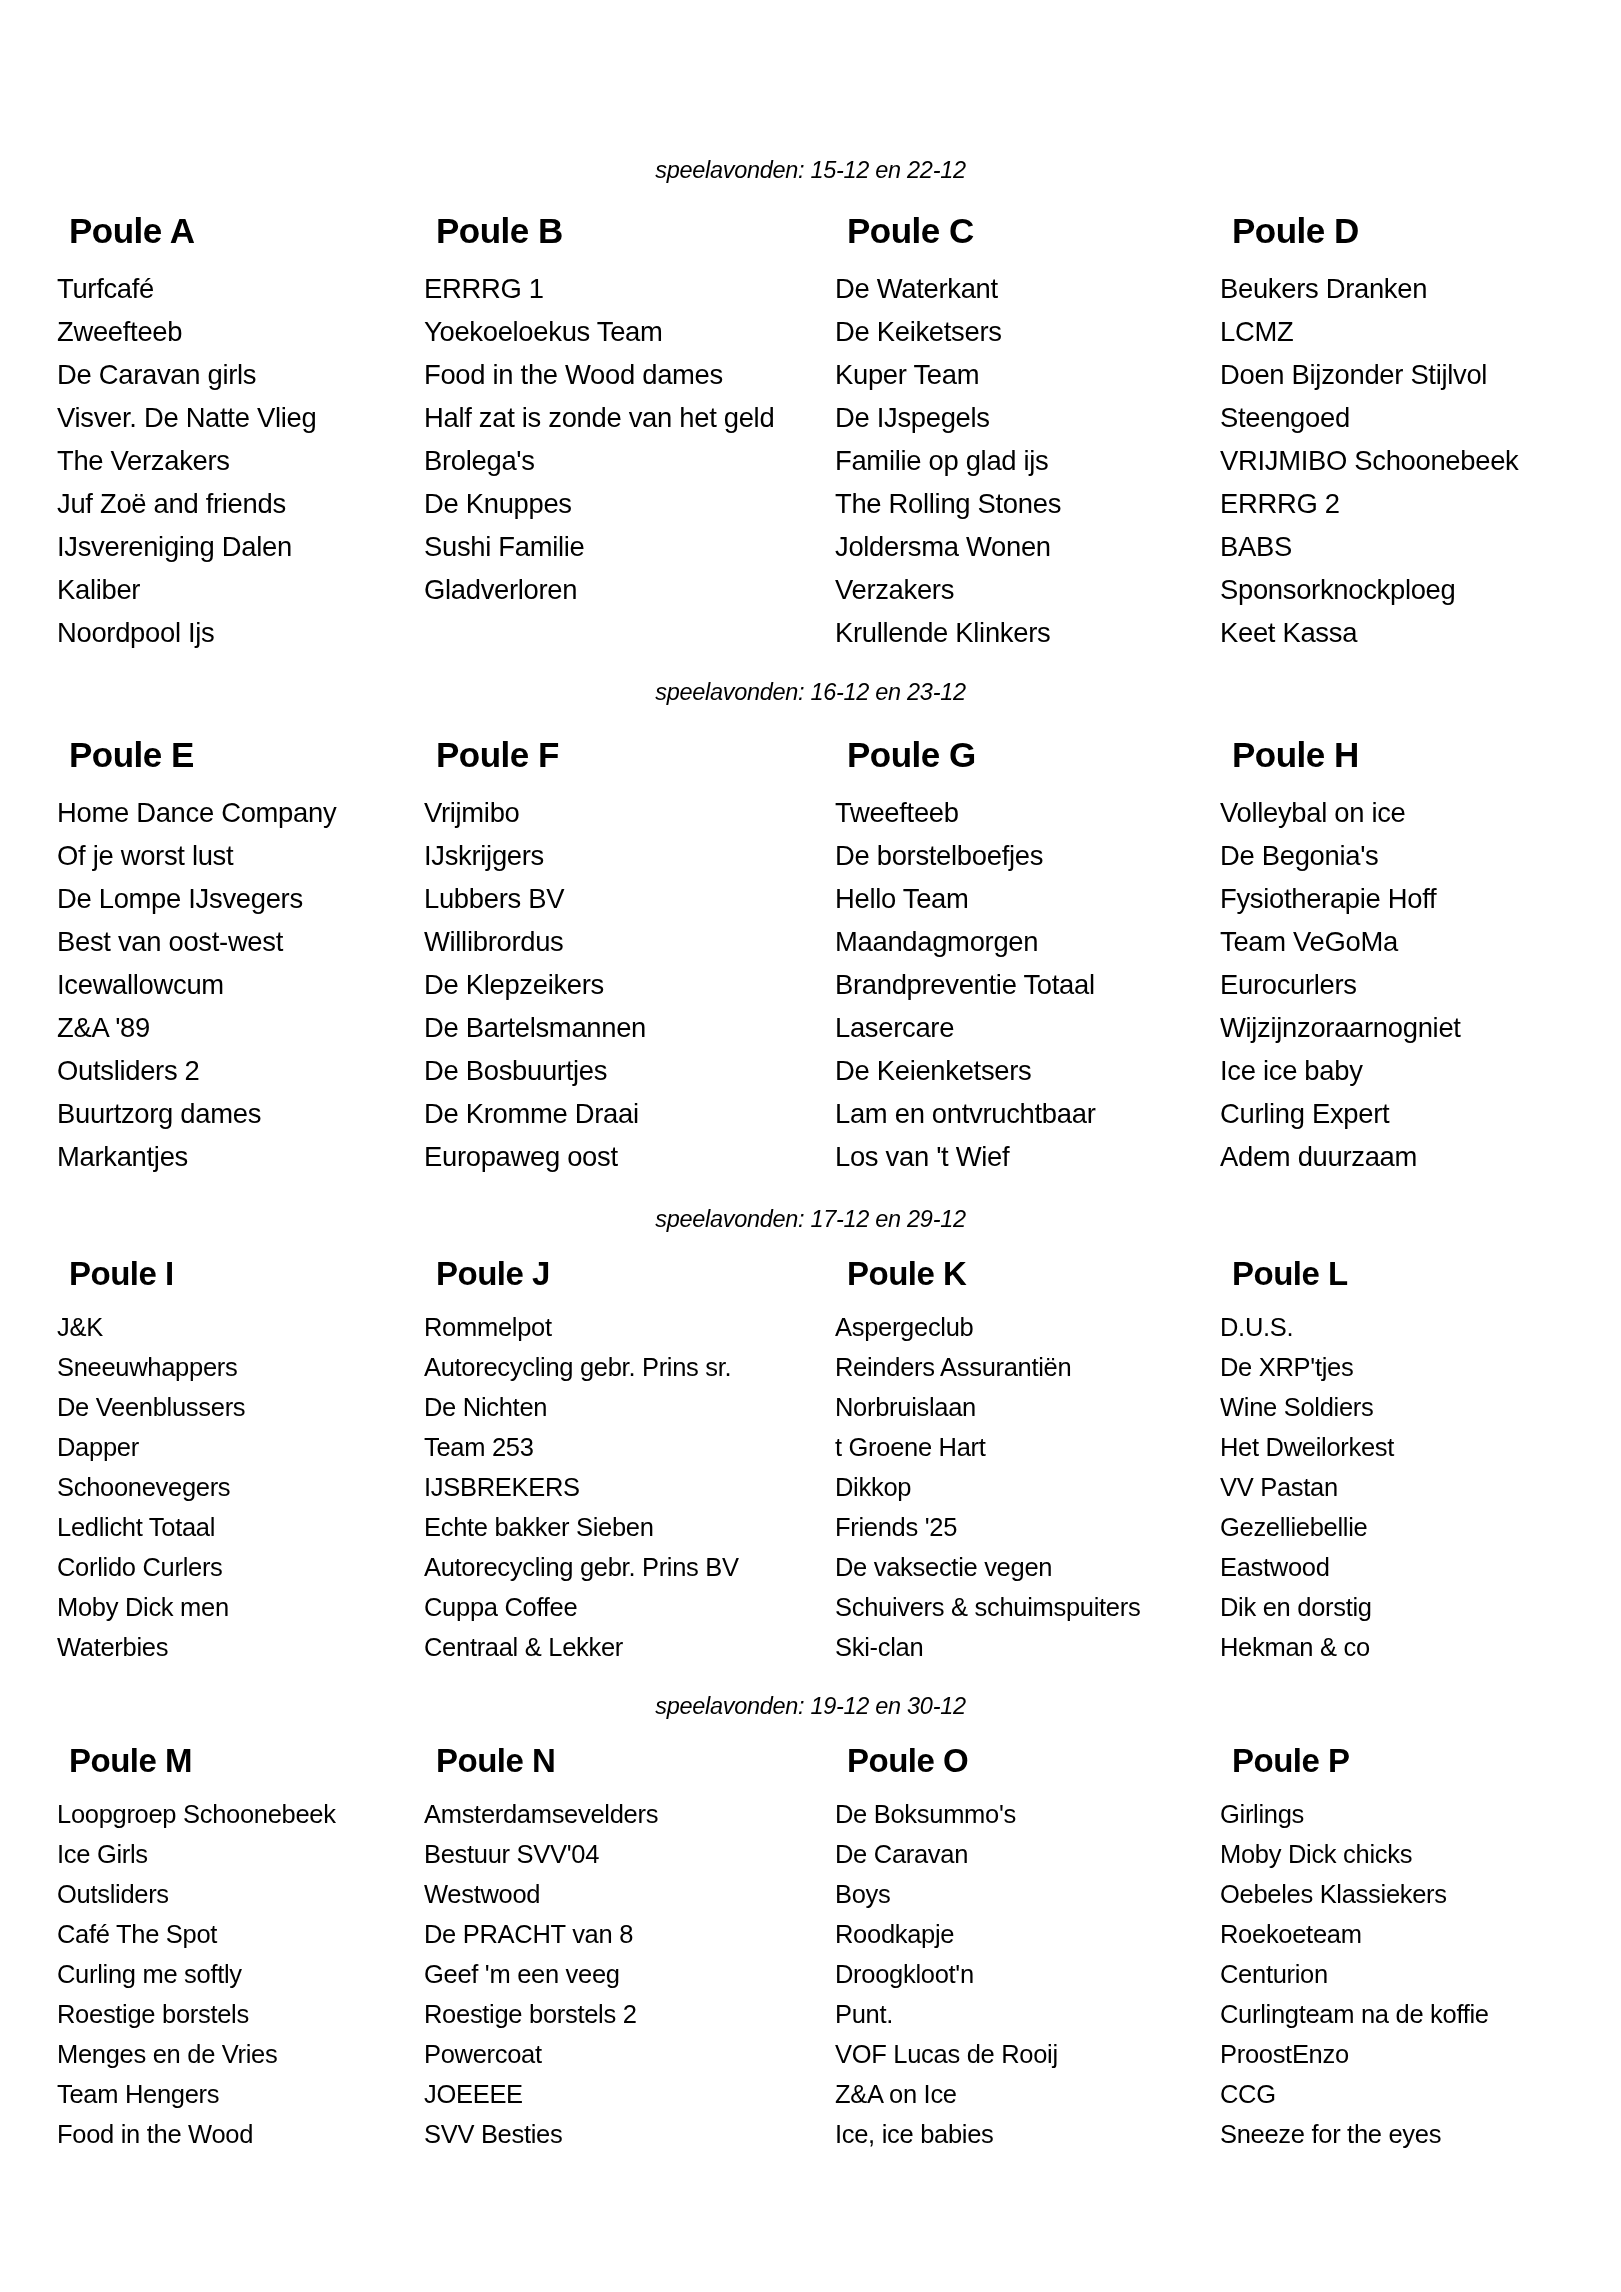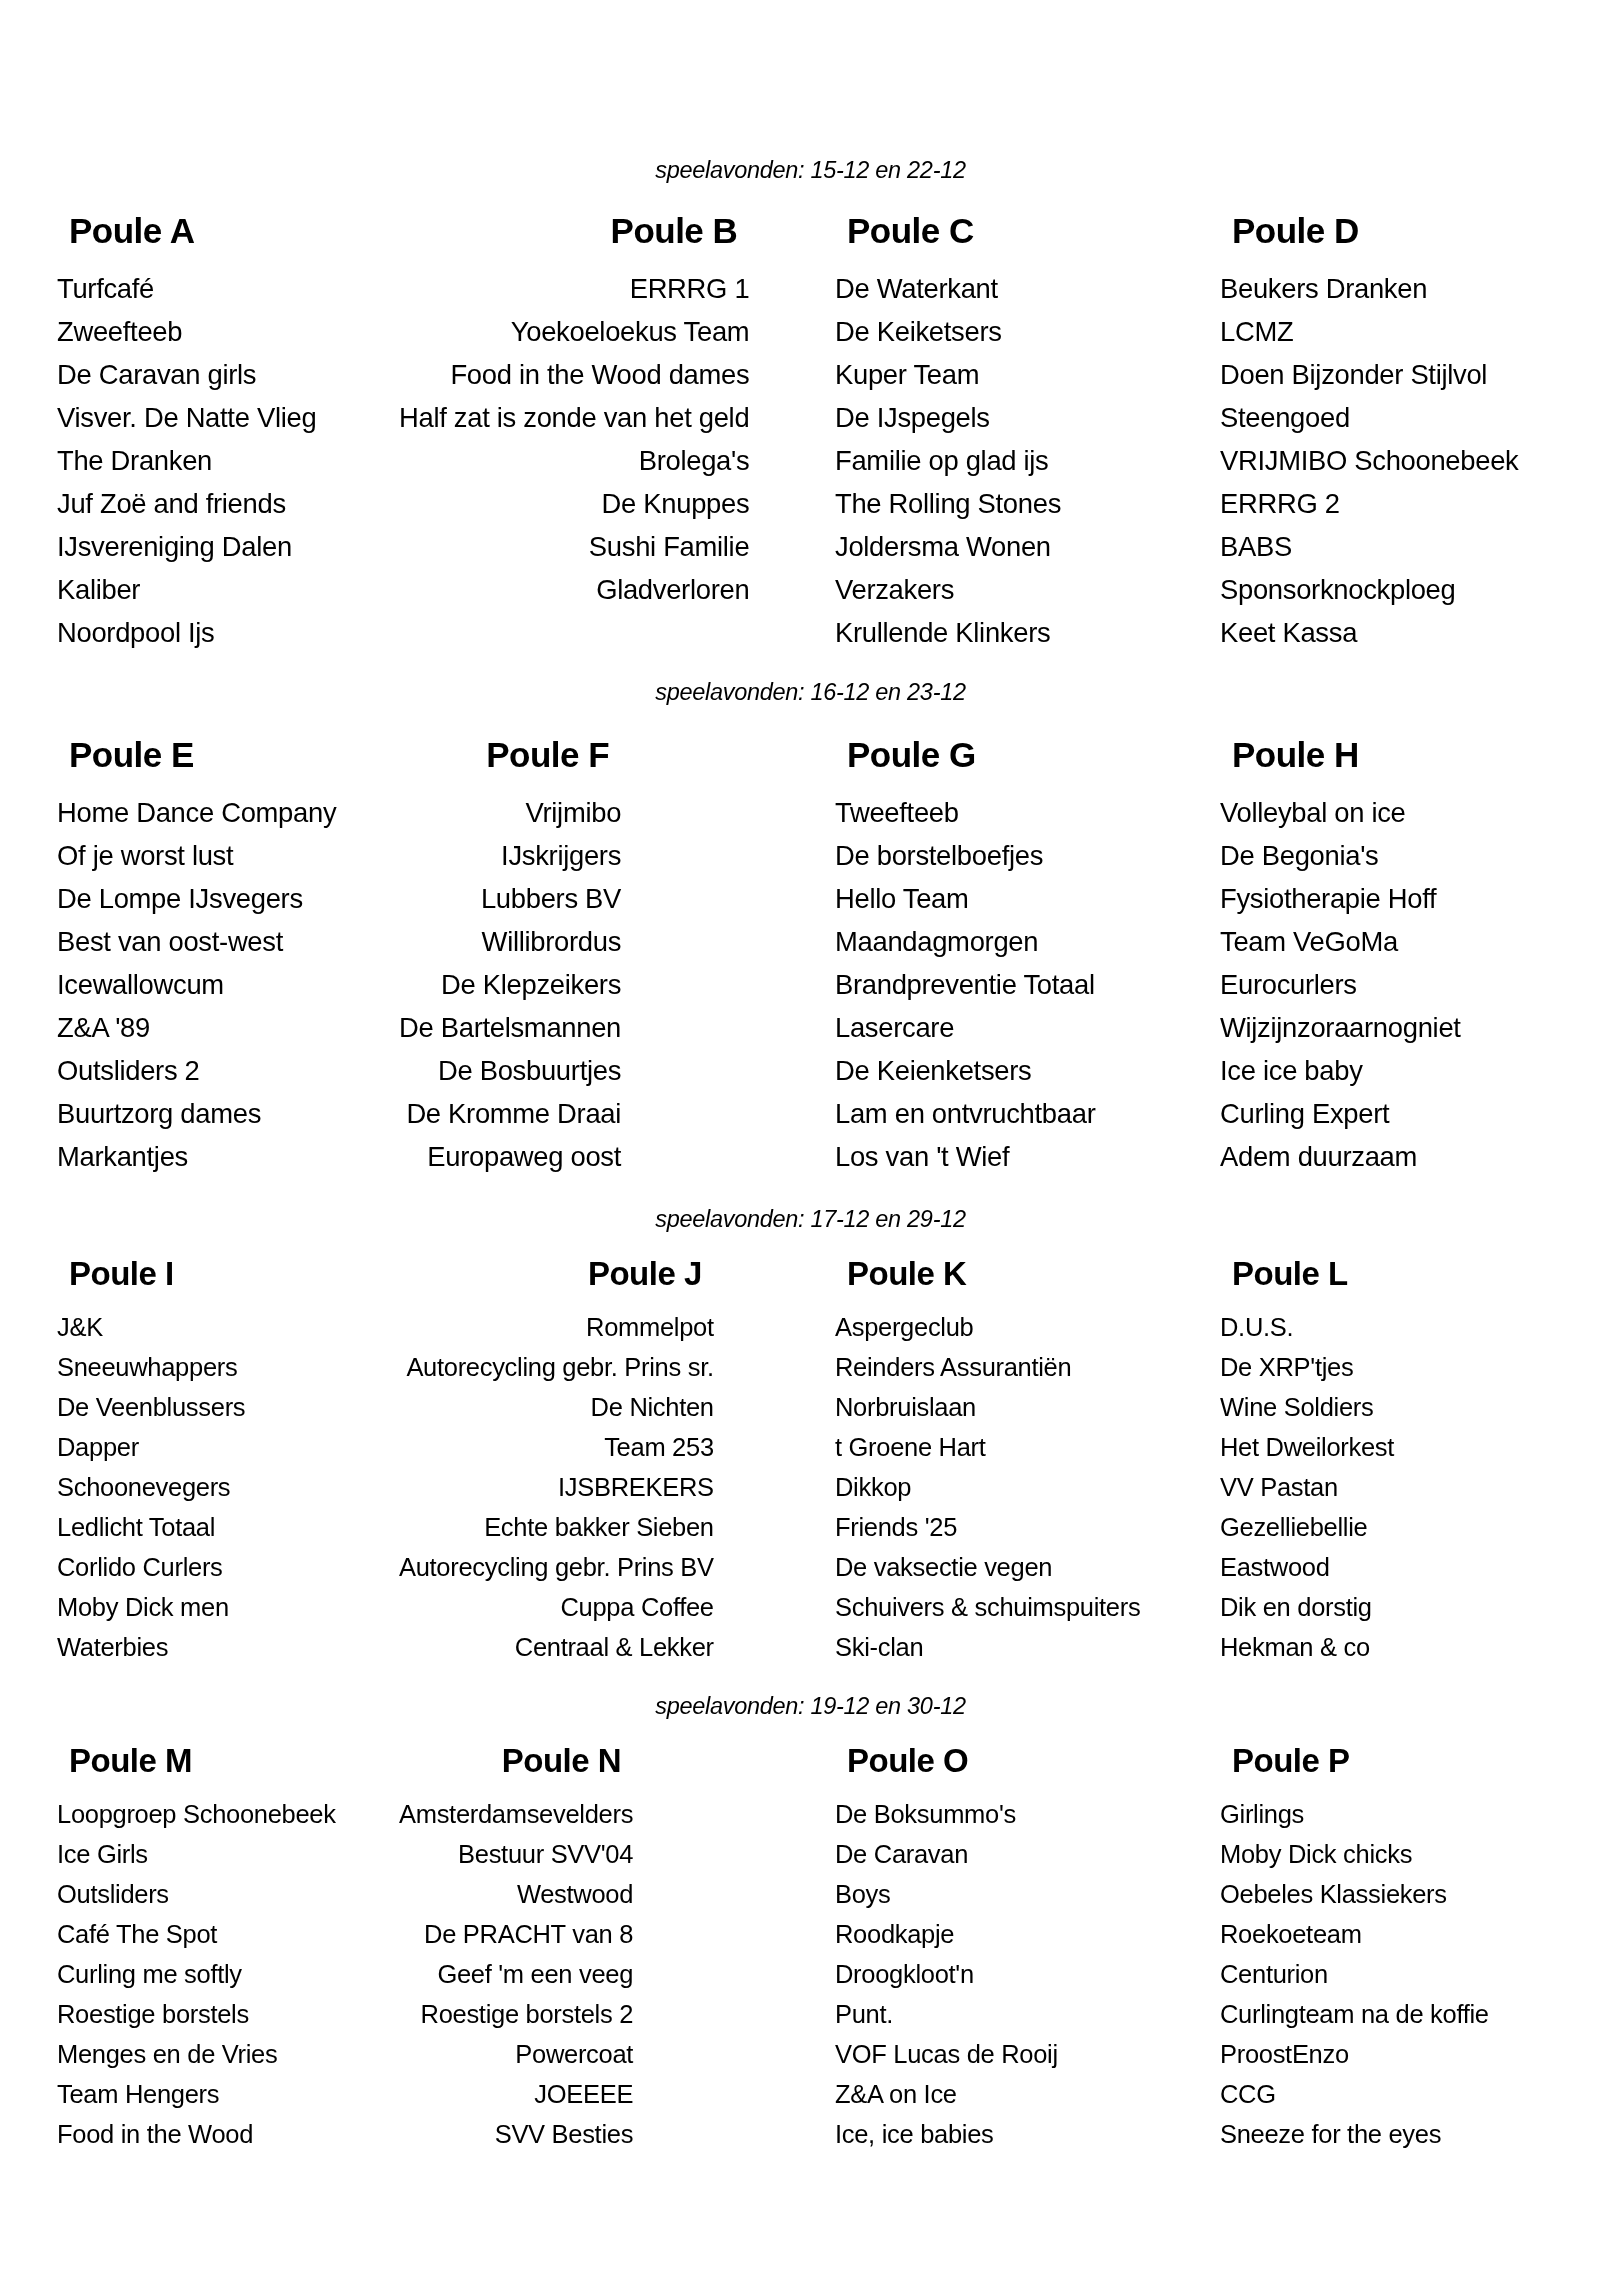--- a/index.html
+++ b/index.html
@@ -6,35 +6,35 @@
   body { width: 1621px; height: 2293px; position: relative; font-family: "Liberation Sans", sans-serif; color: #000; }
   .section { position: absolute; left: 0; width: 1621px; }
   .subtitle { position: absolute; left: 0; width: 1621px; text-align: center; font-style: italic; font-size: 23.5px; letter-spacing: -0.3px; }
   .col { position: absolute; top: 0; }
   .poule-title { font-weight: bold; font-size: 35px; letter-spacing: -0.5px; margin: 12px; white-space: nowrap; }
   .team { font-size: 27.4px; white-space: nowrap; letter-spacing: -0.3px; }
   .s1 .team, .s2 .team { line-height: 43px; }
   .s3 .team, .s4 .team { font-size: 25.5px; line-height: 40px; }
   .s1 .poule-title, .s2 .poule-title { height: 49px; line-height: 49px; }
   .s3 .poule-title, .s4 .poule-title { font-size: 33px; height: 43px; line-height: 43px; }
-  .c0 { left: 57px; } .c1 { left: 399px; text-align: right; } .c2 { left: 835px; } .c3 { left: 1220px; }
+  .c0 { left: 57px; } .c1 { left: 424px; } .c2 { left: 835px; } .c3 { left: 1220px; }
 </style>
 </head>
 <body>
 
 <div id="doc">
     <div class="subtitle" style="top: 157px;">speelavonden: 15-12 en 22-12</div>
     <div class="section s1" style="top: 194px;">
       <div class="col c0">
         <div class="poule-title">Poule A</div>
         <div class="team">Turfcafé</div>
         <div class="team">Zweefteeb</div>
         <div class="team">De Caravan girls</div>
         <div class="team">Visver. De Natte Vlieg</div>
-        <div class="team">The Dranken</div>
+        <div class="team">The Verzakers</div>
         <div class="team">Juf Zoë and friends</div>
         <div class="team">IJsvereniging Dalen</div>
         <div class="team">Kaliber</div>
         <div class="team">Noordpool Ijs</div>
       </div>
       <div class="col c1">
         <div class="poule-title">Poule B</div>
         <div class="team">ERRRG 1</div>
         <div class="team">Yoekoeloekus Team</div>
         <div class="team">Food in the Wood dames</div>

